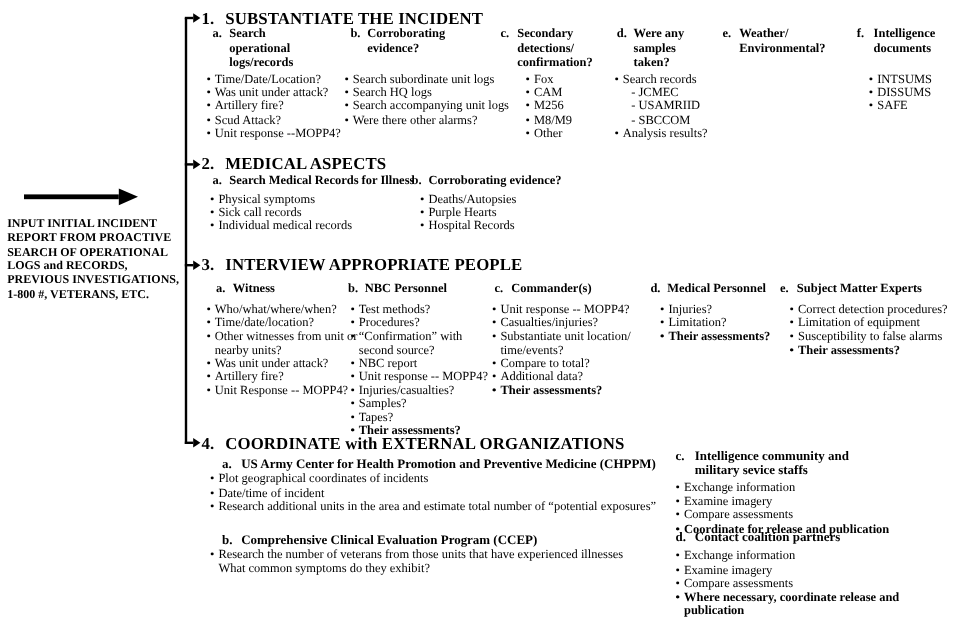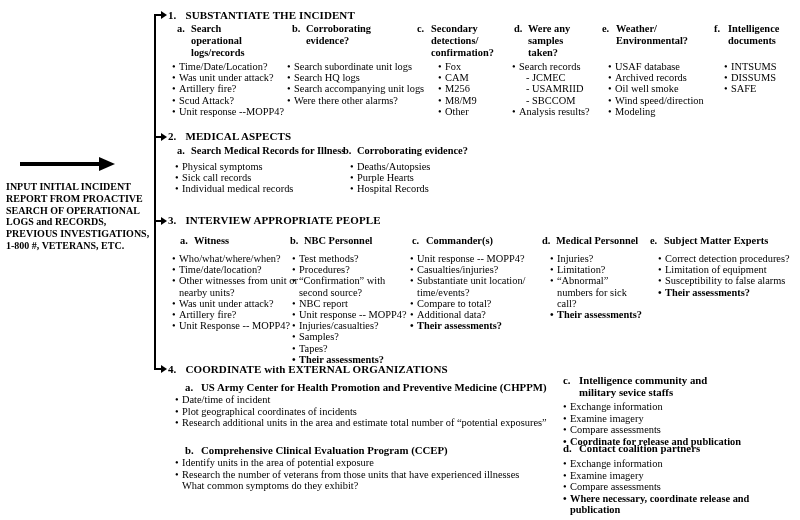--- a/index.html
+++ b/index.html
@@ -15,21 +15,21 @@
   #br1{top:14px}#br2{top:136px}#br3{top:220px}#br4{top:368px}
 
   
   .in-arrow{position:absolute;left:20px;top:162px;width:79px;height:4px;background:#000;}
   .in-arrow .head{position:absolute;right:-16px;top:-5px;width:0;height:0;
                   border-left:16px solid #000;border-top:7px solid transparent;border-bottom:7px solid transparent;}
   .in-text{position:absolute;left:6px;top:181px;width:150px;
            font-weight:bold;font-size:10px;line-height:11.8px;}
 
   
-  .sec-head{position:absolute;font-weight:bold;font-size:11px;white-space:nowrap;letter-spacing:.1px;}
+  .sec-head{position:absolute;font-weight:bold;font-size:14px;white-space:nowrap;letter-spacing:.1px;}
   .sec-head .num{display:inline-block;margin-right:9px;}
   #sh1{left:168px;top:9px}#sh2{left:168px;top:130px}#sh3{left:168px;top:214px}#sh4{left:168px;top:363px}
 
   
   .col{position:absolute;font-size:10.4px;}
   .col-h{font-weight:bold;display:flex;line-height:12px;}
   .col-h .lt{width:14px;flex:none;}
   .col ul{list-style:none;margin:1px 0 0 0;padding:0;}
   .col li{position:relative;padding-left:7px;line-height:11.2px;}
   .col li::before{content:"\2022";position:absolute;left:0;}
@@ -143,27 +143,20 @@
         <li class="sub">- USAMRIID</li>
         <li class="sub">- SBCCOM</li>
         <li>Analysis results?</li>
       </ul>
   </div>
   <div class="col s1" id="c1e">
     <div class="col-h">
         <span class="lt">e.</span>
         <span class="ht">Weather/ Environmental?</span>
       </div>
-    <ul>
-        <li>USAF database</li>
-        <li>Archived records</li>
-        <li>Oil well smoke</li>
-        <li>Wind speed/direction</li>
-        <li>Modeling</li>
-      </ul>
   </div>
   <div class="col s1" id="c1f">
     <div class="col-h">
         <span class="lt">f.</span>
         <span class="ht">Intelligence documents</span>
       </div>
     <ul>
         <li>INTSUMS</li>
         <li>DISSUMS</li>
         <li>SAFE</li>
@@ -239,21 +232,20 @@
       </ul>
   </div>
   <div class="col s3" id="c3d">
     <div class="col-h">
         <span class="lt">d.</span>
         <span class="ht">Medical Personnel</span>
       </div>
     <ul>
         <li>Injuries?</li>
         <li>Limitation?</li>
-        <li>“Abnormal” numbers for sick call?</li>
         <li class="bold">Their assessments?</li>
       </ul>
   </div>
   <div class="col s3" id="c3e">
     <div class="col-h">
         <span class="lt">e.</span>
         <span class="ht">Subject Matter Experts</span>
       </div>
     <ul>
         <li>Correct detection procedures?</li>
@@ -262,32 +254,31 @@
         <li class="bold">Their assessments?</li>
       </ul>
   </div>
 
   <div class="col s4" id="c4a">
     <div class="col-h">
         <span class="lt">a.</span>
         <span class="ht">US Army Center for Health Promotion and Preventive Medicine (CHPPM)</span>
       </div>
     <ul>
+        <li>Plot geographical coordinates of incidents</li>
         <li>Date/time of incident</li>
-        <li>Plot geographical coordinates of incidents</li>
         <li>Research additional units in the area and estimate total number of “potential exposures”</li>
       </ul>
   </div>
   <div class="col s4" id="c4b">
     <div class="col-h">
         <span class="lt">b.</span>
         <span class="ht">Comprehensive Clinical Evaluation Program (CCEP)</span>
       </div>
     <ul>
-        <li>Identify units in the area of potential exposure</li>
         <li>Research the number of veterans from those units that have experienced illnesses</li>
         <li class="cont">What common symptoms do they exhibit?</li>
       </ul>
   </div>
   <div class="col s4" id="c4c">
     <div class="col-h">
         <span class="lt">c.</span>
         <span class="ht">Intelligence  community and military sevice staffs</span>
       </div>
     <ul>

